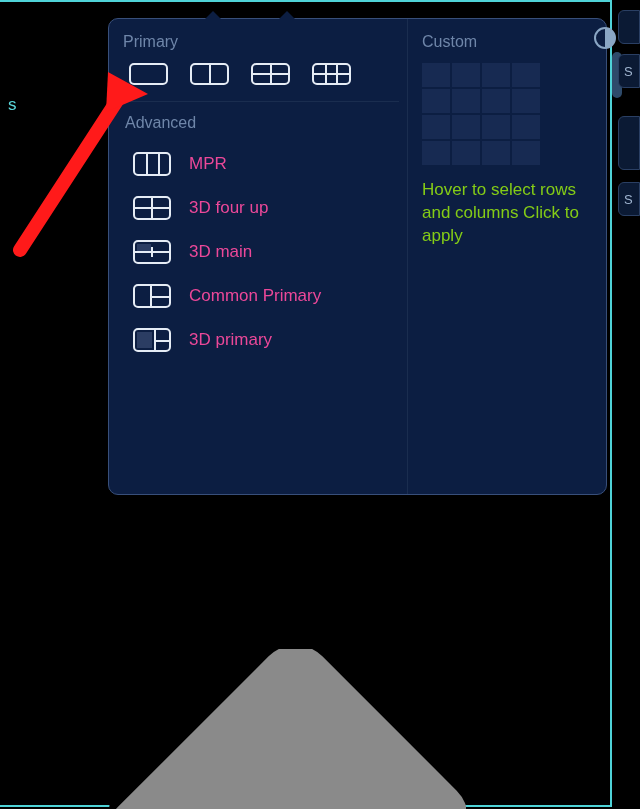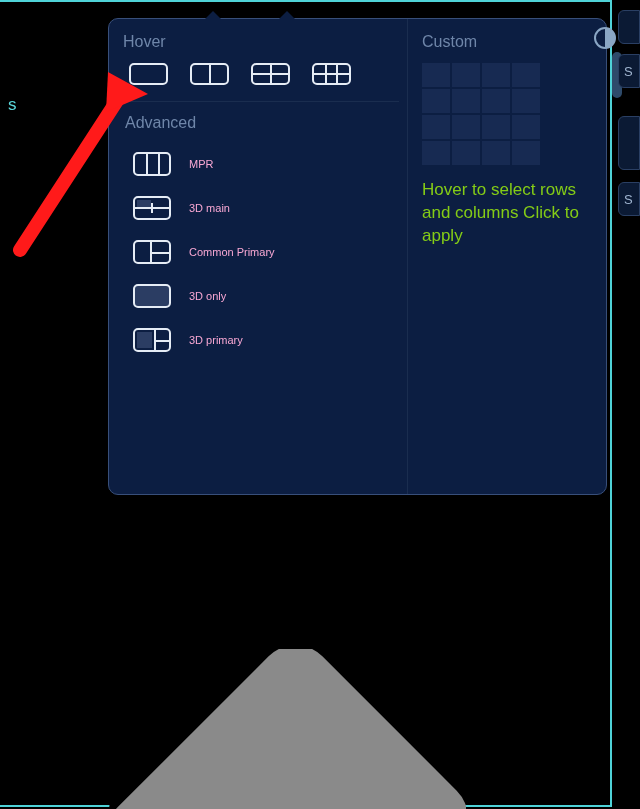--- a/index.html
+++ b/index.html
@@ -150,22 +150,22 @@
   }
   .adv-list{}
   .adv-item{
     display:flex;
     align-items:center;
     gap:18px;
     padding:10px 6px 10px 10px;
     cursor:pointer;
   }
   .adv-label{
-    color:#f9a8d4;
-    font-size:11px;
+    color:#ec4899;
+    font-size:17px;
   }
   .ic{
     width:38px;
     height:24px;
     border:2px solid #e5ecf5;
     border-radius:5px;
     box-sizing:border-box;
     position:relative;
     flex:0 0 auto;
   }
@@ -266,53 +266,53 @@
 <div class="right-strip">
   <div class="scroll"></div>
   <div class="chip" style="top:10px"></div>
   <div class="chip" style="top:54px">S</div>
   <div class="chip" style="top:116px;height:54px"></div>
   <div class="chip" style="top:182px">S</div>
 </div>
 
 <div class="panel">
   <div class="col-left">
-    <div class="section-title">Hover</div>
+    <div class="section-title">Primary</div>
     <div class="tiles-row">
       <div class="tile"></div>
       <div class="tile split2"></div>
       <div class="tile g2x2"></div>
       <div class="tile g2x3"></div>
     </div>
     <div class="divider"></div>
     <div class="adv-title">Advanced</div>
     <div class="adv-list">
 
       <div class="adv-item">
         <div class="ic mpr"></div>
         <span class="adv-label">MPR</span>
       </div>
 
+      <div class="adv-item">
+        <div class="ic fourup"></div>
+        <span class="adv-label">3D four up</span>
+      </div>
 
       <div class="adv-item">
         <div class="ic main3d">
             <div class="fillcell"></div>
           </div>
         <span class="adv-label">3D main</span>
       </div>
 
       <div class="adv-item">
         <div class="ic axial"></div>
         <span class="adv-label">Common Primary</span>
       </div>
 
-      <div class="adv-item">
-        <div class="ic only3d"></div>
-        <span class="adv-label">3D only</span>
-      </div>
 
       <div class="adv-item">
         <div class="ic prim3d">
             <div class="fillcell"></div>
           </div>
         <span class="adv-label">3D primary</span>
       </div>
 
 
     </div>

